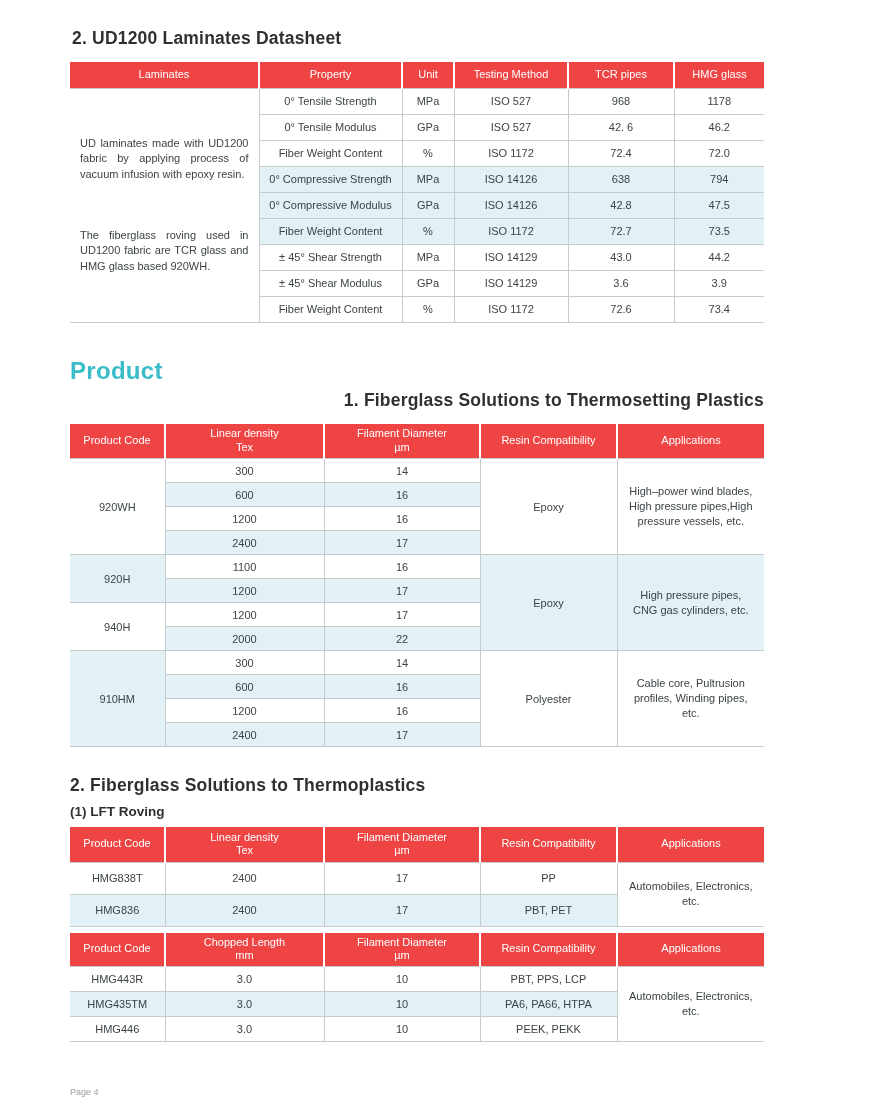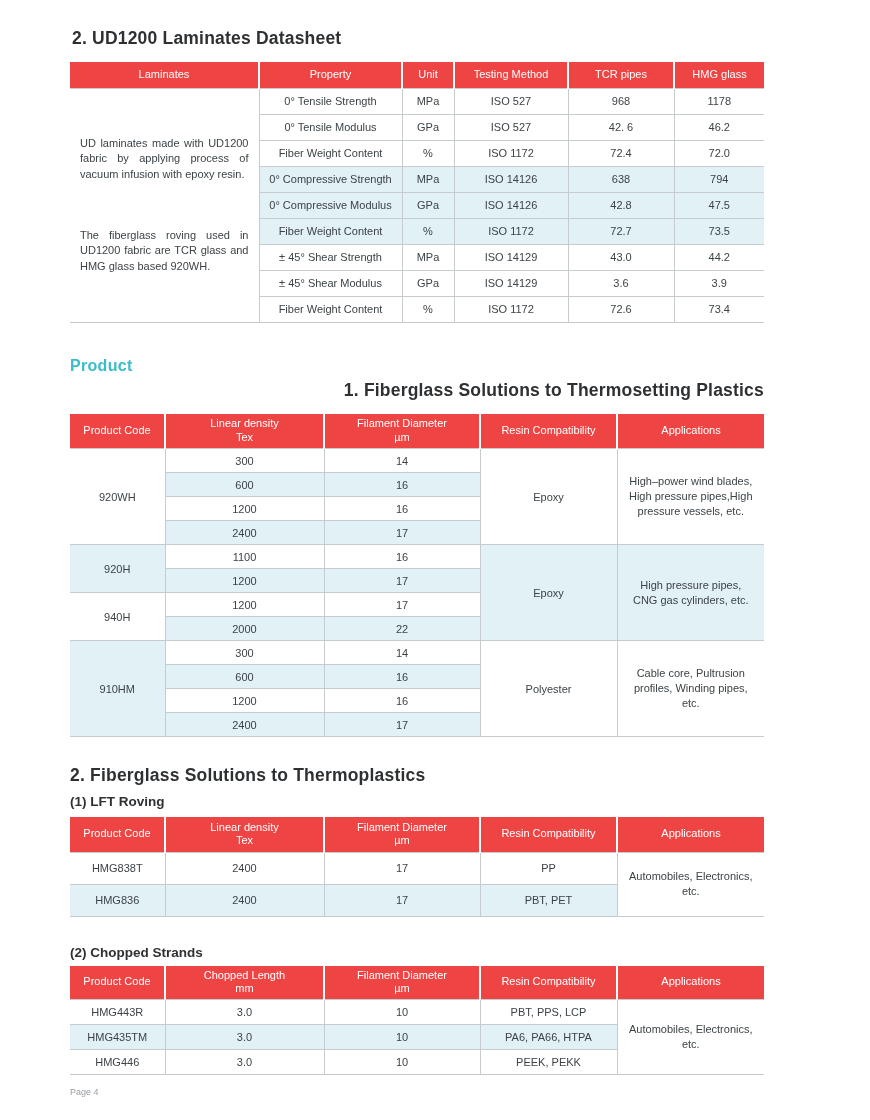--- a/index.html
+++ b/index.html
@@ -2,21 +2,21 @@
 <html><head>
 <meta charset="utf-8">
 <style>
   * { box-sizing: border-box; margin: 0; padding: 0; }
   html, body { width: 870px; height: 1120px; background: #ffffff; overflow: hidden; }
   body { font-family: "Liberation Sans", "DejaVu Sans", sans-serif; color: #3a3f42; position: relative; }
   .content { width: 694px; margin-left: 70px; padding-top: 28px; }
 
   .h-main { font-size: 17.5px; font-weight: bold; color: #2e3133; letter-spacing: 0.2px; }
   .h-datasheet { margin: 0 0 13px 2px; }
-  .h-product { margin-top: 34px; font-size: 16px; color: #3bbcc9; letter-spacing: 0.3px; }
+  .h-product { margin-top: 34px; font-size: 24px; color: #3bbcc9; letter-spacing: 0.3px; }
   .h-sub { margin-top: 5px; text-align: right; }
   .h-thermoplastics { margin-top: 28px; }
   .h-small { margin-top: 8px; font-size: 13.5px; font-weight: bold; color: #2e3133; }
   .h-chopped { margin-top: 28px; }
 
   table { border-collapse: collapse; table-layout: fixed; width: 694px; border-bottom: 1px solid #c6ccce; }
   .t1 { margin-top: 0; }
   .t2 { margin-top: 13px; }
   .t3 { margin-top: 8px; }
   .t4 { margin-top: 6px; }
@@ -281,21 +281,20 @@
     </tr>
     <tr>
       <td class="no-bl alt">HMG836</td>
       <td class="alt">2400</td>
       <td class="alt">17</td>
       <td class="alt">PBT, PET</td>
     </tr>
   </tbody>
     </table>
 
-  <div class="h-small h-chopped">(2) Chopped Strands</div>
 
   <table class="t4">
     <colgroup>
       <col style="width:95px">
         <col style="width:159px">
         <col style="width:156px">
       <col style="width:137px">
         <col style="width:147px">
     </colgroup>
     <tbody>

